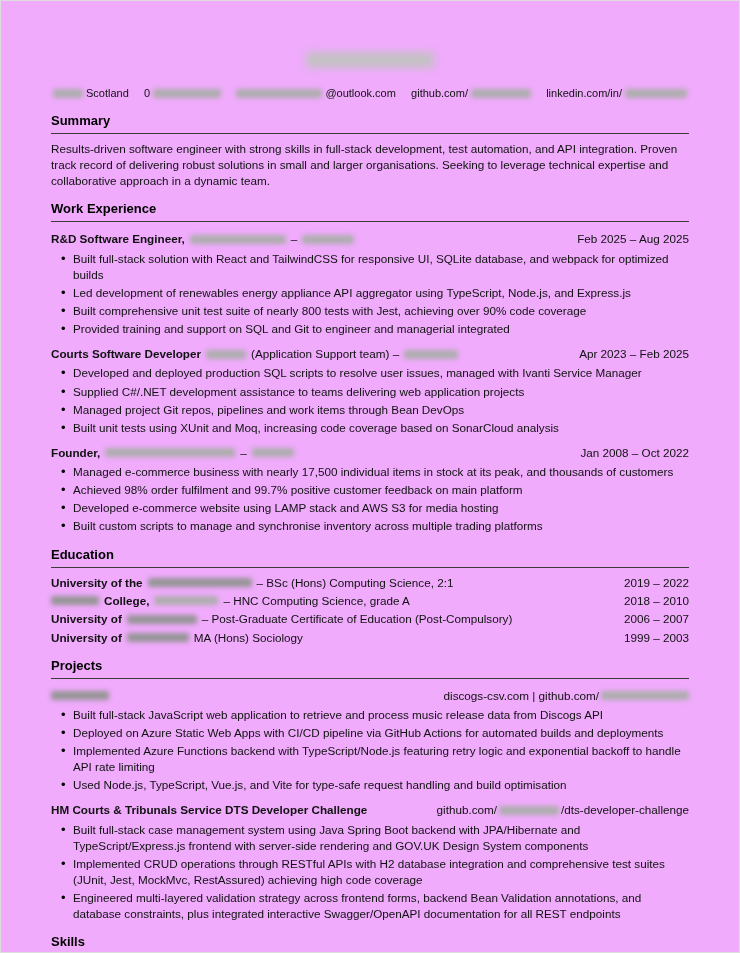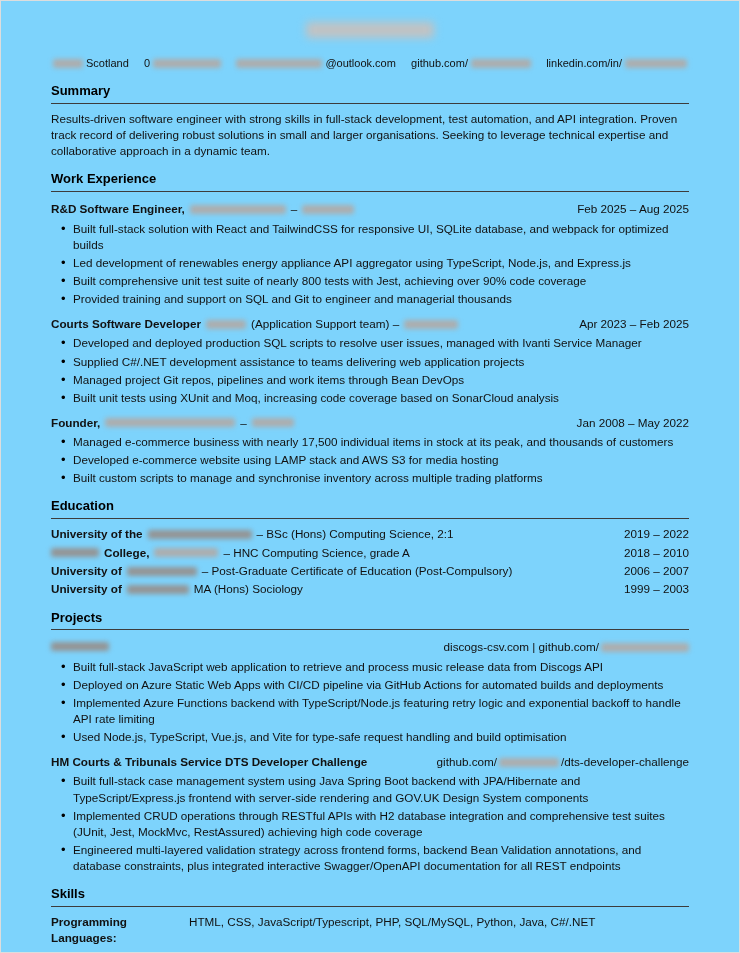--- a/index.html
+++ b/index.html
@@ -1,21 +1,21 @@
 <!DOCTYPE html>
 <html><head>
 <meta charset="utf-8">
 <style>
   html,body { margin:0; padding:0; background:#ffffff; }
   body { font-family:"Liberation Sans", sans-serif; }
   .page {
     width:740px; height:953px; box-sizing:border-box; margin:0 auto;
-    background:#7dd3fc; border:1px solid #dddddd;
+    background:#f0abfc; border:1px solid #dddddd;
     box-shadow:3px 3px 8px rgba(0,0,0,0.18);
-    padding:12px 50px 30px 50px;
+    padding:42px 50px 30px 50px;
     color:#111111; font-size:11.7px; line-height:1.38; overflow:hidden;
   }
   .name-row { text-align:center; margin:8px 0 18px 0; }
   .redact {
     display:inline-block; height:9px; background:#adadad;
     filter:blur(2.5px); border-radius:2px; vertical-align:middle;
   }
   .rb { background:#949494; }
   .name-redact { width:128px; height:16px; background:#c2c2c2; filter:blur(4px); border-radius:3px; }
   .contact-row {
@@ -84,21 +84,21 @@
       <span class="redact" style="width:96px"></span>
       <span>–</span>
       <span class="redact" style="width:52px"></span>
     </div>
     <div>Feb 2025 – Aug 2025</div>
   </div>
   <ul class="bullets">
     <li>Built full-stack solution with React and TailwindCSS for responsive UI, SQLite database, and webpack for optimized builds</li>
     <li>Led development of renewables energy appliance API aggregator using TypeScript, Node.js, and Express.js</li>
     <li>Built comprehensive unit test suite of nearly 800 tests with Jest, achieving over 90% code coverage</li>
-    <li>Provided training and support on SQL and Git to engineer and managerial thousands</li>
+    <li>Provided training and support on SQL and Git to engineer and managerial integrated</li>
   </ul>
 
   <div class="entry-head">
     <div class="eh-left">
       <span class="b">Courts Software Developer</span>
       <span class="redact" style="width:40px"></span>
       <span>(Application Support team) –</span>
       <span class="redact" style="width:54px"></span>
     </div>
     <div>Apr 2023 – Feb 2025</div>
@@ -110,24 +110,25 @@
     <li>Built unit tests using XUnit and Moq, increasing code coverage based on SonarCloud analysis</li>
   </ul>
 
   <div class="entry-head">
     <div class="eh-left">
       <span class="b">Founder,</span>
       <span class="redact" style="width:130px"></span>
       <span>–</span>
       <span class="redact" style="width:42px"></span>
     </div>
-    <div>Jan 2008 – May 2022</div>
+    <div>Jan 2008 – Oct 2022</div>
   </div>
   <ul class="bullets">
     <li>Managed e-commerce business with nearly 17,500 individual items in stock at its peak, and thousands of customers</li>
+    <li>Achieved 98% order fulfilment and 99.7% positive customer feedback on main platform</li>
     <li>Developed e-commerce website using LAMP stack and AWS S3 for media hosting</li>
     <li>Built custom scripts to manage and synchronise inventory across multiple trading platforms</li>
   </ul>
 
   <h2>Education</h2>
   <hr class="rule">
 
   <div class="edu-row">
     <div class="edu-left">
       <span class="b">University of the</span>

